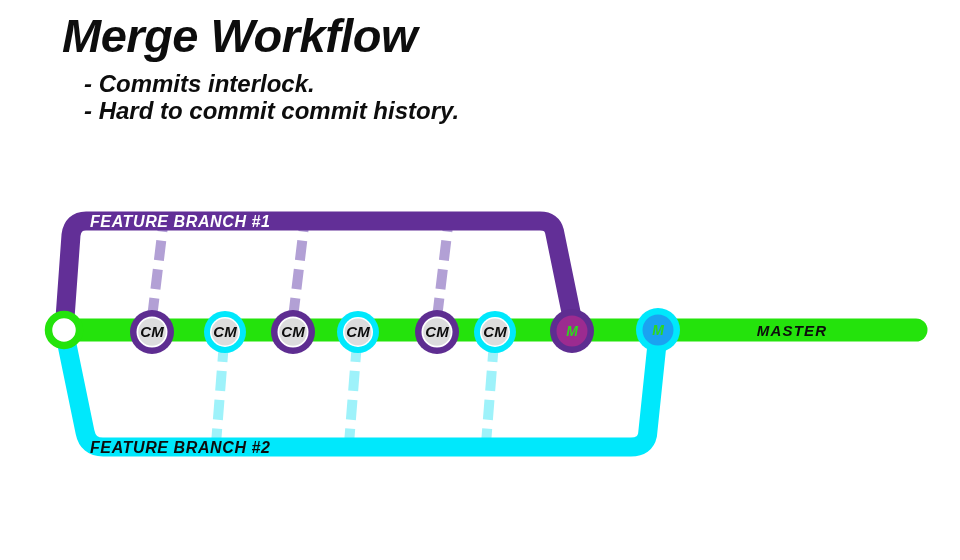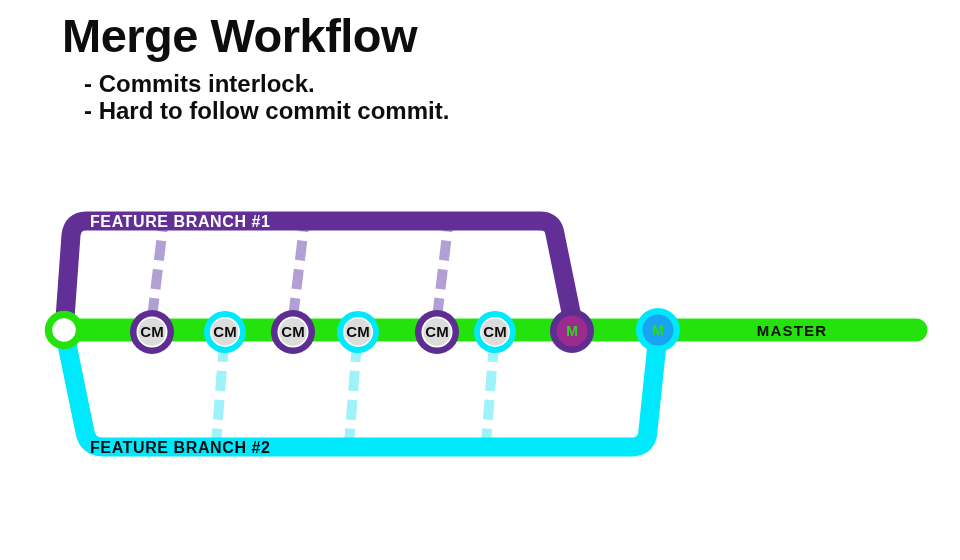--- a/index.html
+++ b/index.html
@@ -4,20 +4,21 @@
 <style>
   html, body { margin: 0; padding: 0; background: #ffffff; }
   .stage {
     position: relative;
     width: 960px;
     height: 556px;
     background: #ffffff;
     overflow: hidden;
     font-family: "Liberation Sans", sans-serif;
     color: #0d0d0d;
+    font-style: italic;
   }
   .title {
     position: absolute;
     left: 62px;
     top: 8px;
     font-size: 47px;
     font-weight: bold;
     letter-spacing: -0.5px;
     color: #0d0d0d;
     white-space: nowrap;
@@ -47,21 +48,21 @@
 </style>
 </head>
 <body>
 
 <div class="stage">
 
   <div class="title">Merge Workflow</div>
 
   <div class="bullets">
     <div>- Commits interlock.</div>
-    <div>- Hard to follow commit commit.</div>
+    <div>- Hard to commit commit history.</div>
   </div>
 
   <svg class="diagram" width="960" height="560" viewBox="0 0 960 560">
 
     <g fill="none" stroke-width="10" stroke-dasharray="20 9">
       <line x1="152" y1="318" x2="163" y2="226" stroke="#b2a0d5"></line>
       <line x1="293" y1="318" x2="304" y2="226" stroke="#b2a0d5"></line>
       <line x1="437" y1="318" x2="448" y2="226" stroke="#b2a0d5"></line>
     </g>
 

